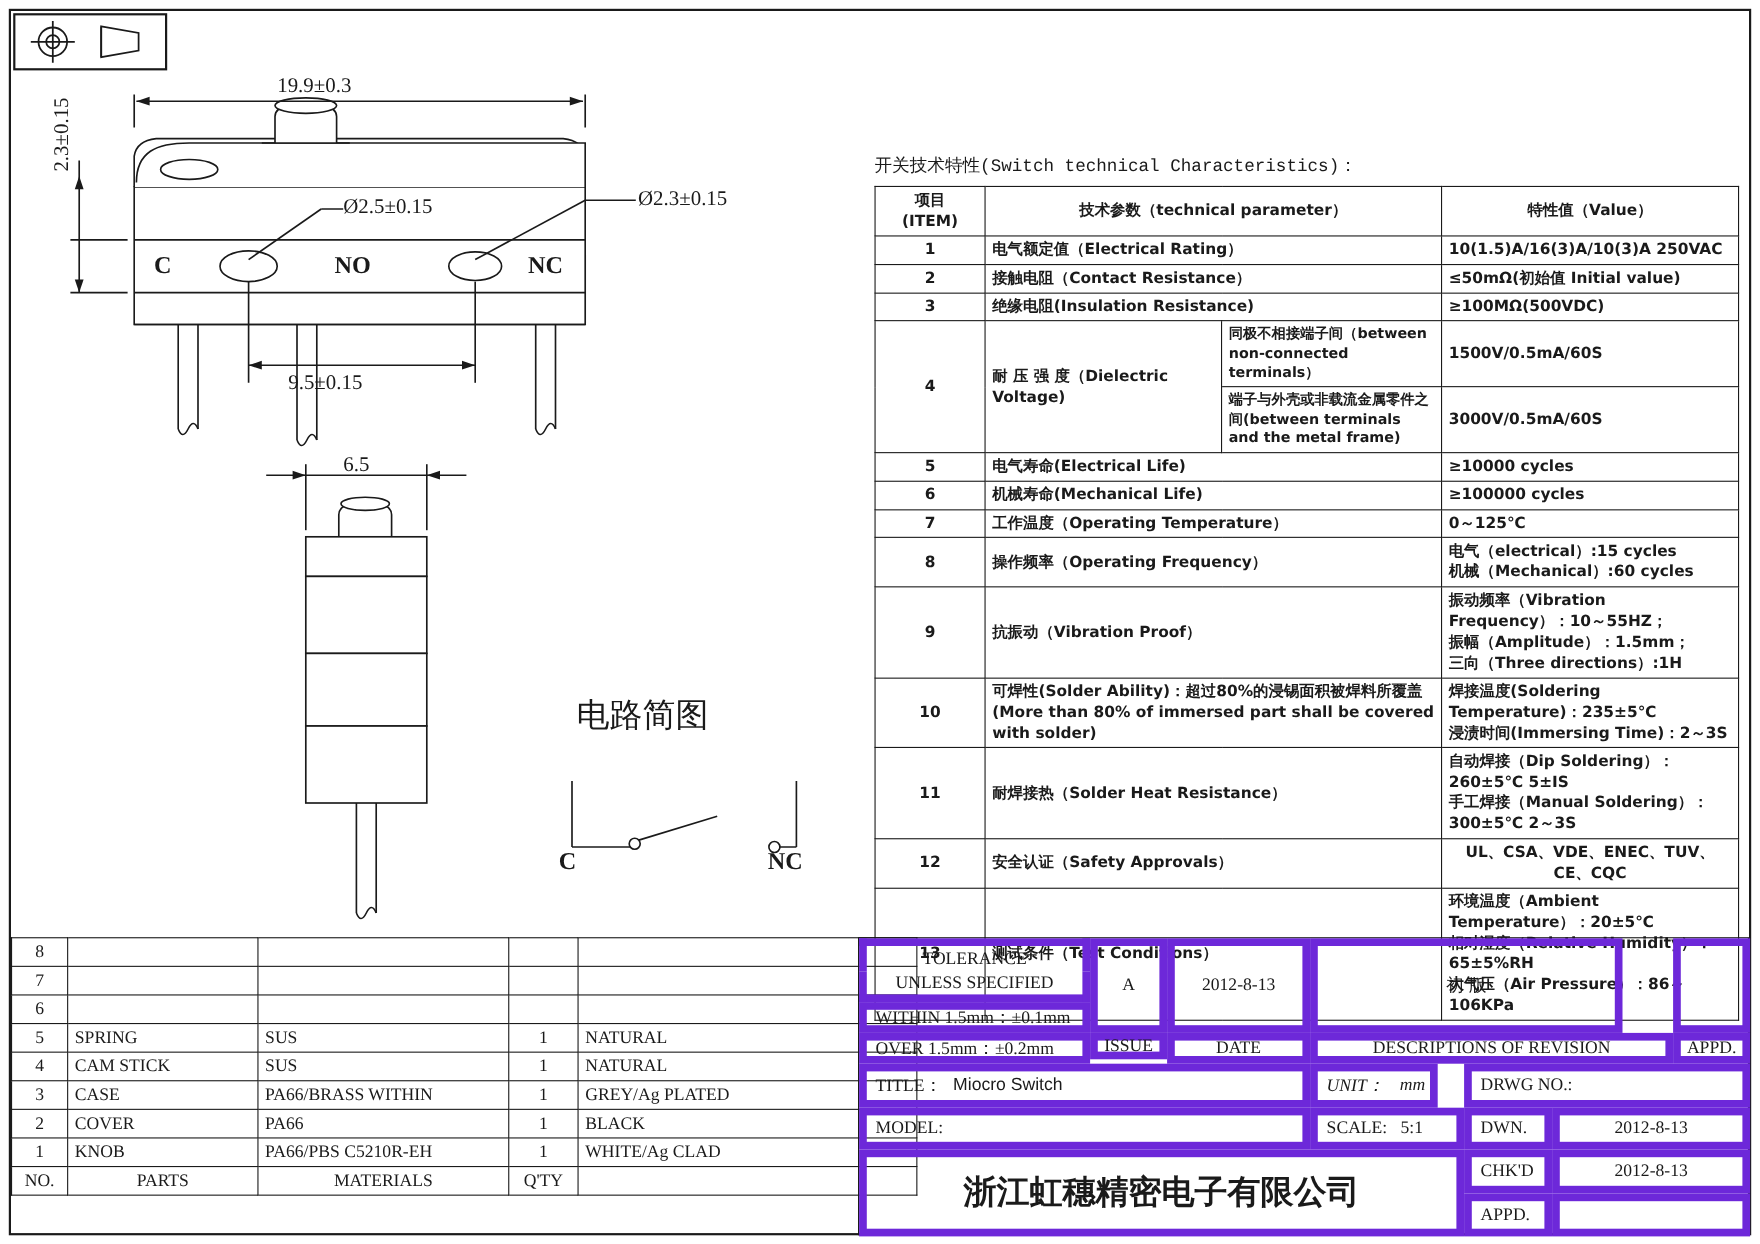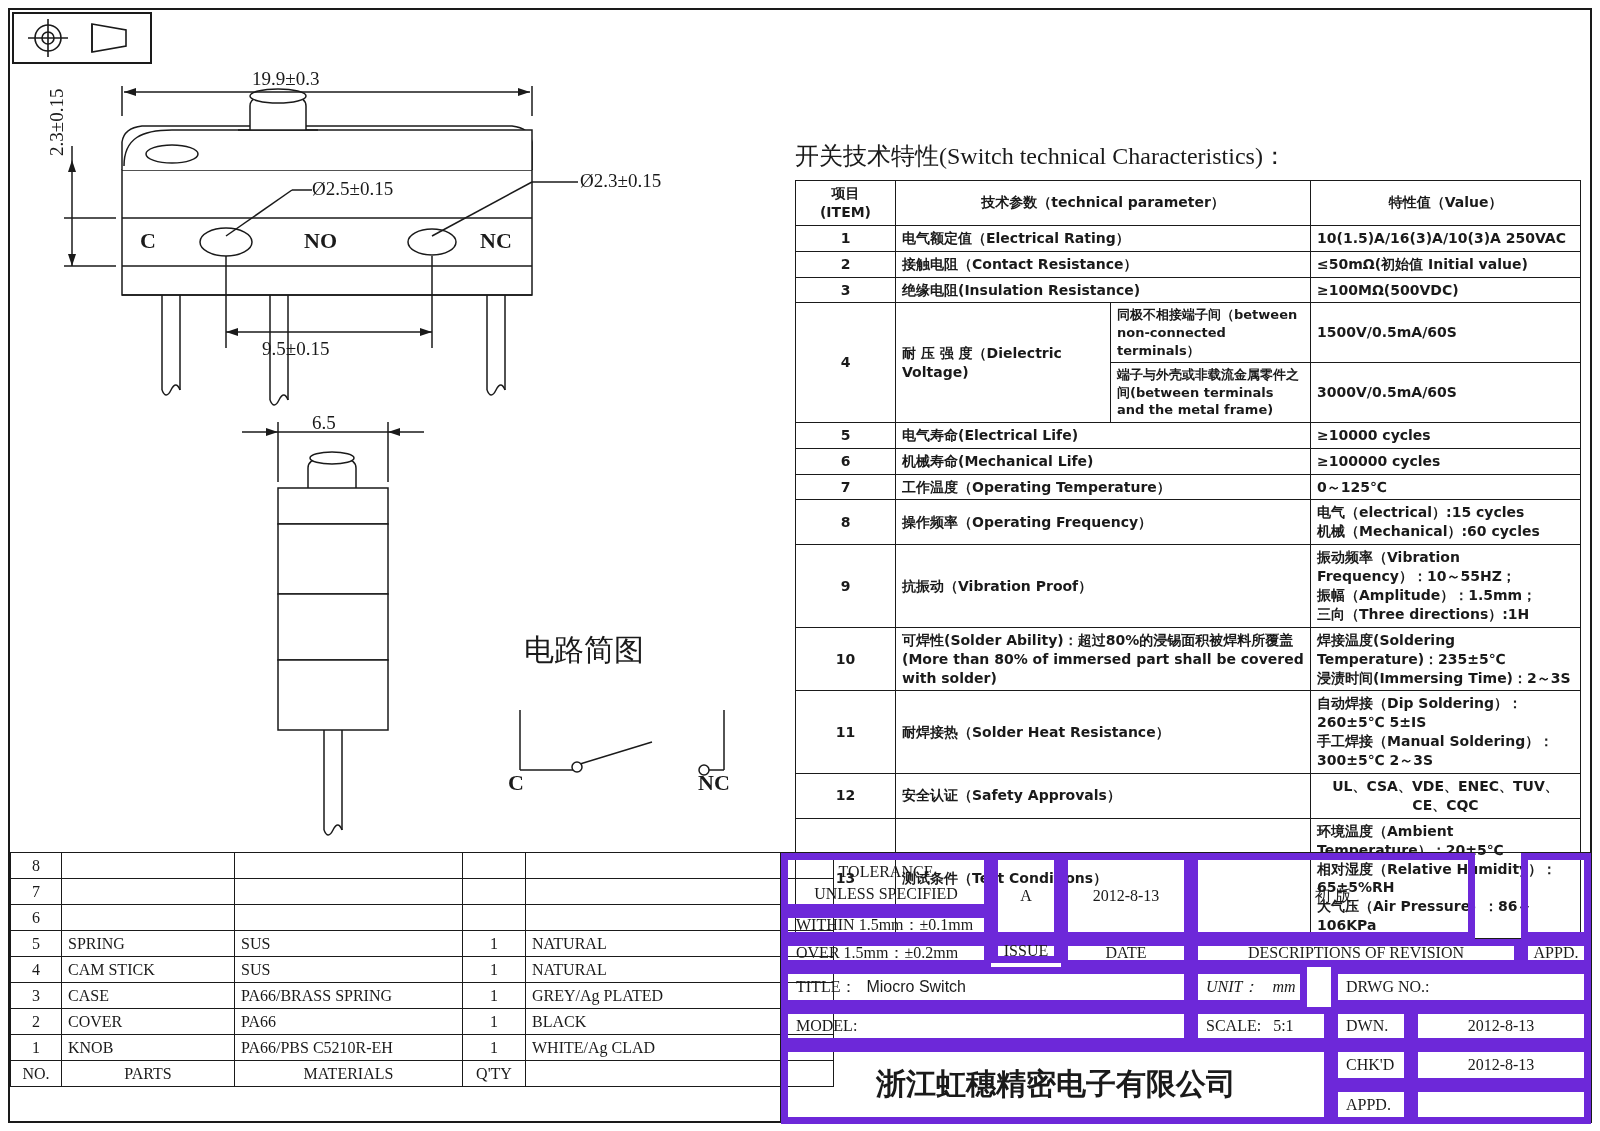--- a/index.html
+++ b/index.html
@@ -7,21 +7,21 @@
   #sheet{position:relative;width:1600px;height:1131px;box-sizing:border-box;background:#fff;overflow:hidden;}
   .frame{position:absolute;left:8px;top:8px;width:1584px;height:1115px;border:2px solid #1a1a1a;box-sizing:border-box;}
   
   .projbox{position:absolute;left:12px;top:12px;width:140px;height:52px;border:2px solid #1a1a1a;box-sizing:border-box;background:#fff;}
   
   .draw{position:absolute;left:12px;top:70px;width:760px;height:780px;}
   .lbl{position:absolute;font-family:"Liberation Serif", serif;font-size:19px;white-space:nowrap;}
   .cn{font-family:"DejaVu Sans", sans-serif;}
   
   .techwrap{position:absolute;left:795px;top:140px;width:790px;}
-  .techtitle{font-size:24px;margin-bottom:8px;font-family:Liberation Serif, serif;}
+  .techtitle{font-size:16px;margin-bottom:8px;font-family:Liberation Mono, monospace;}
   table.tech{border-collapse:collapse;width:785px;table-layout:fixed;font-weight:bold;}
   table.tech td{border:1px solid #1a1a1a;font-size:14px;padding:3px 6px;vertical-align:middle;font-family:"DejaVu Sans", sans-serif;line-height:1.35;}
   table.tech td.c{text-align:center;}
   .hdr td{text-align:center;font-size:15px;padding:6px 4px;}
   
   .bottom{position:absolute;left:10px;top:852px;width:1580px;height:271px;}
   table.parts,table.titleblk{border-collapse:collapse;font-family:"Liberation Serif", serif;}
   table.parts td{border:1px solid #1a1a1a;font-size:16px;height:25px;padding:0 6px;}
   table.parts td.num{text-align:center;width:38px;}
   table.parts td.pt{width:160px;}
@@ -289,21 +289,21 @@
         <tr>
           <td class="num">4</td>
           <td class="pt">CAM STICK</td>
           <td class="mt">SUS</td>
           <td class="qty">1</td>
           <td class="rm">NATURAL</td>
         </tr>
         <tr>
           <td class="num">3</td>
           <td class="pt">CASE</td>
-          <td class="mt">PA66/BRASS SPRING</td>
+          <td class="mt">PA66/BRASS WITHIN</td>
           <td class="qty">1</td>
           <td class="rm">GREY/Ag PLATED</td>
         </tr>
         <tr>
           <td class="num">2</td>
           <td class="pt">COVER</td>
           <td class="mt">PA66</td>
           <td class="qty">1</td>
           <td class="rm">BLACK</td>
         </tr>

